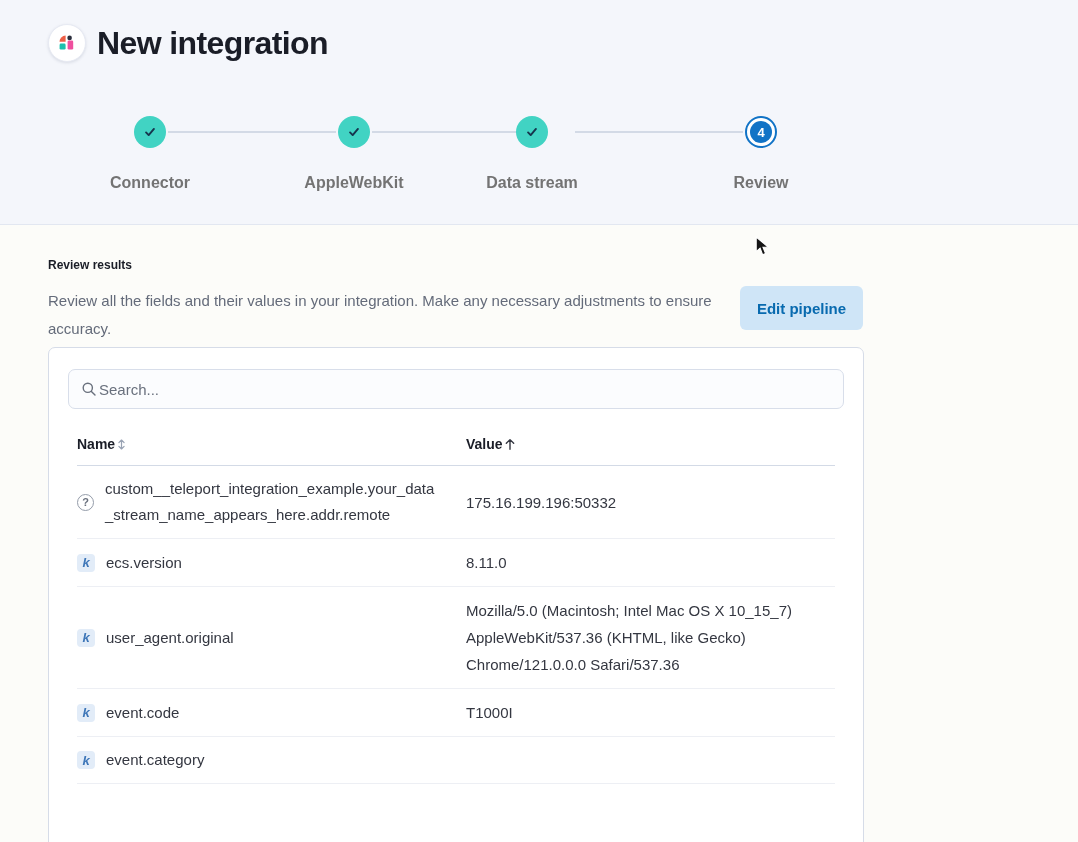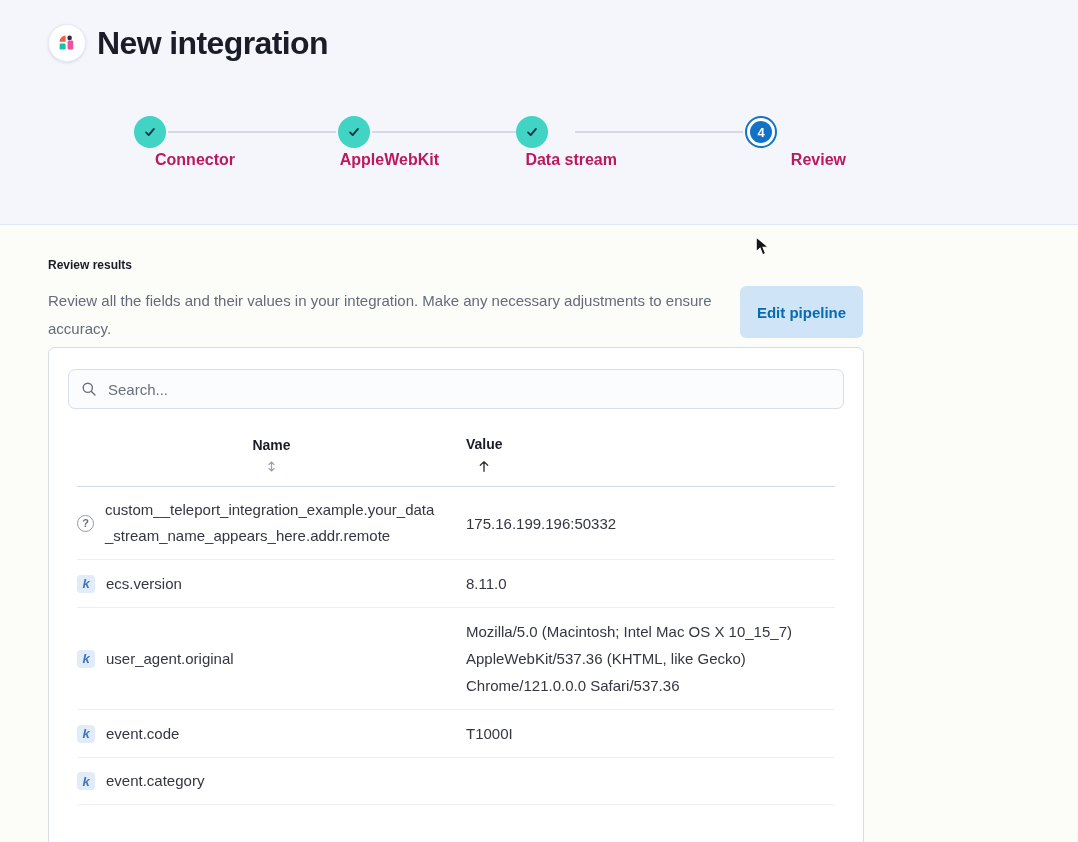--- a/index.html
+++ b/index.html
@@ -35,51 +35,51 @@
   }
   .circle-current {
     width:32px; height:32px; border-radius:50%; background:#fff; margin:0 auto;
     border:2px solid #1173c6; box-sizing:border-box;
     display:flex; align-items:center; justify-content:center;
   }
   .circle-current .num {
     width:22px; height:22px; border-radius:50%; background:#1173c6; color:#fff;
     font-size:13px; font-weight:700; display:flex; align-items:center; justify-content:center;
   }
-  .step-label { margin-top:3px; font-size:16px; font-weight:700; color:#be185d;text-align:right; }
+  .step-label { margin-top:26px; font-size:16px; font-weight:700; color:#737373; }
 
   
   .main-section { position:absolute; top:225px; left:0; width:1078px; bottom:0; }
   .review-heading { position:absolute; left:48px; top:33px; font-size:12px; font-weight:700; color:#1a1d27; }
   .review-desc { position:absolute; left:48px; top:62px; width:672px; font-size:15px; line-height:28px; color:#646b7a; }
   .edit-btn {
-    position:absolute; left:740px; top:61px; width:123px; height:52px;
+    position:absolute; left:740px; top:61px; width:123px; height:44px;
     background:#cfe5f7; color:#086aaf; border:none; border-radius:6px;
     font-family:inherit; font-size:15px; font-weight:700; cursor:pointer;
   }
 
   .card {
     position:absolute; left:48px; top:122px; width:816px; height:640px;
     background:#fff; border:1px solid #d6dce8; border-radius:7px;
     box-sizing:border-box; padding:21px 19px;
   }
 
   .search-box {
     height:40px; background:#fbfcfe; border:1px solid #d8deea; border-radius:7px;
-    display:flex; align-items:center; gap:9px; padding:0 12px; box-sizing:border-box;
+    display:flex; align-items:center; padding:0 12px; box-sizing:border-box;
   }
   .search-input {
     flex:1; border:none; outline:none; background:transparent;
     font-family:inherit; font-size:15px; color:#343741;
   }
   .search-input::placeholder { color:#69707d; opacity:1; }
 
   .field-table { margin-top:27px; padding:0 9px; }
   .thead { display:flex; align-items:center; padding-bottom:13px; border-bottom:1px solid #d3dae6; }
-  .th { display:flex; align-items:center; gap:7px; font-size:14px; font-weight:700; color:#1a1d27; cursor:pointer;flex-direction:column; }
+  .th { display:flex; align-items:center; font-size:14px; font-weight:700; color:#1a1d27; cursor:pointer; }
   .th-name { width:389px; box-sizing:border-box; }
   .trow { display:flex; align-items:center; padding:10px 0; border-bottom:1px solid #edeff4; }
   .cell-name { width:389px; box-sizing:border-box; display:flex; align-items:center; gap:11px; padding-right:24px; }
   .fname { font-size:15px; color:#343741; line-height:26px; word-break:break-all; }
   .cell-value { flex:1; font-size:15px; color:#343741; line-height:27px; }
 
   .ficon { flex:0 0 auto; }
   .q-icon {
     width:17px; height:17px; border:1.5px solid #949ca9; border-radius:50%;
     color:#69707d; font-size:11px; font-weight:700; box-sizing:border-box;

